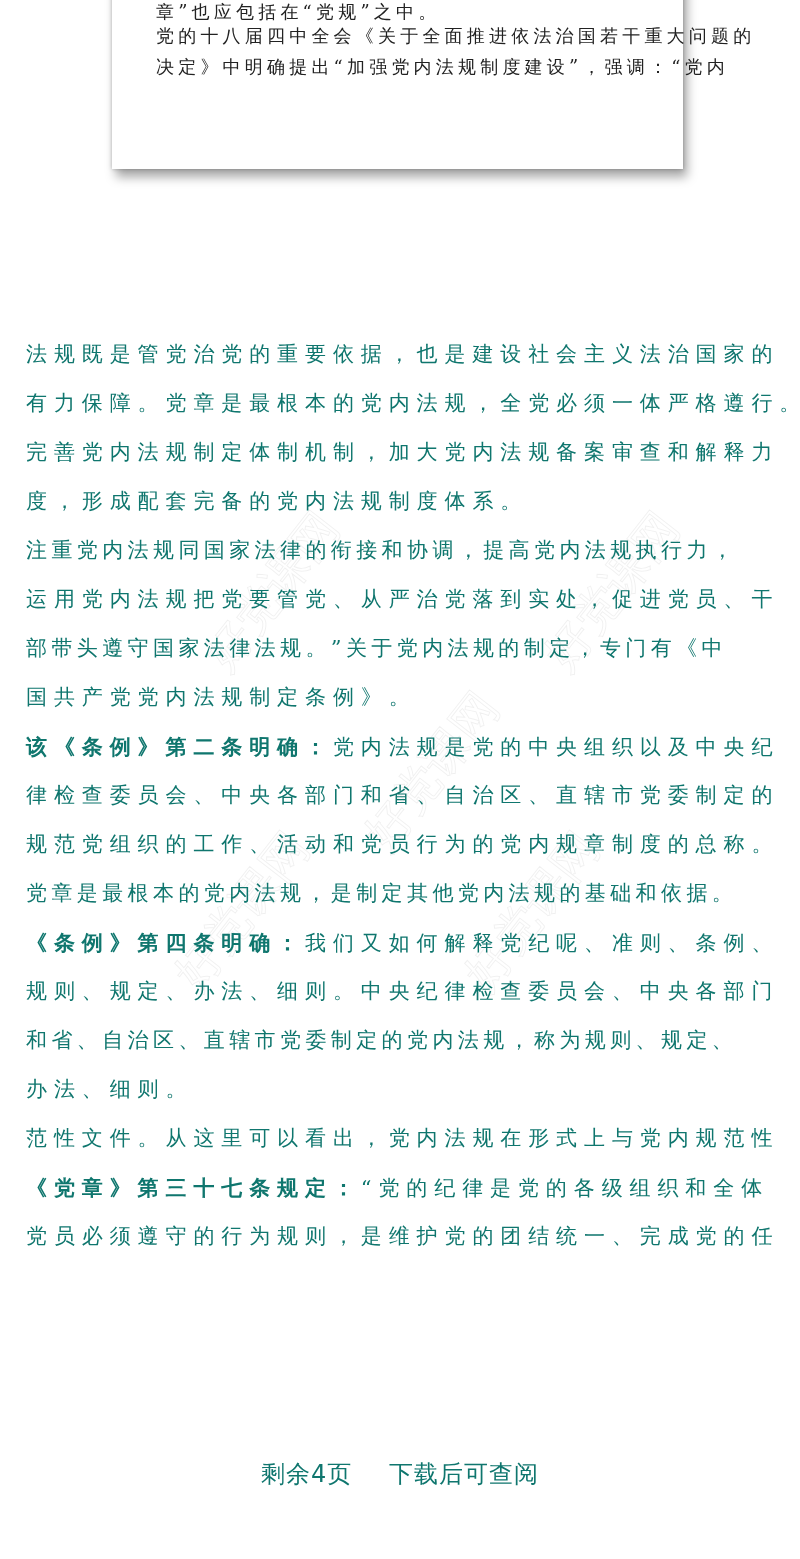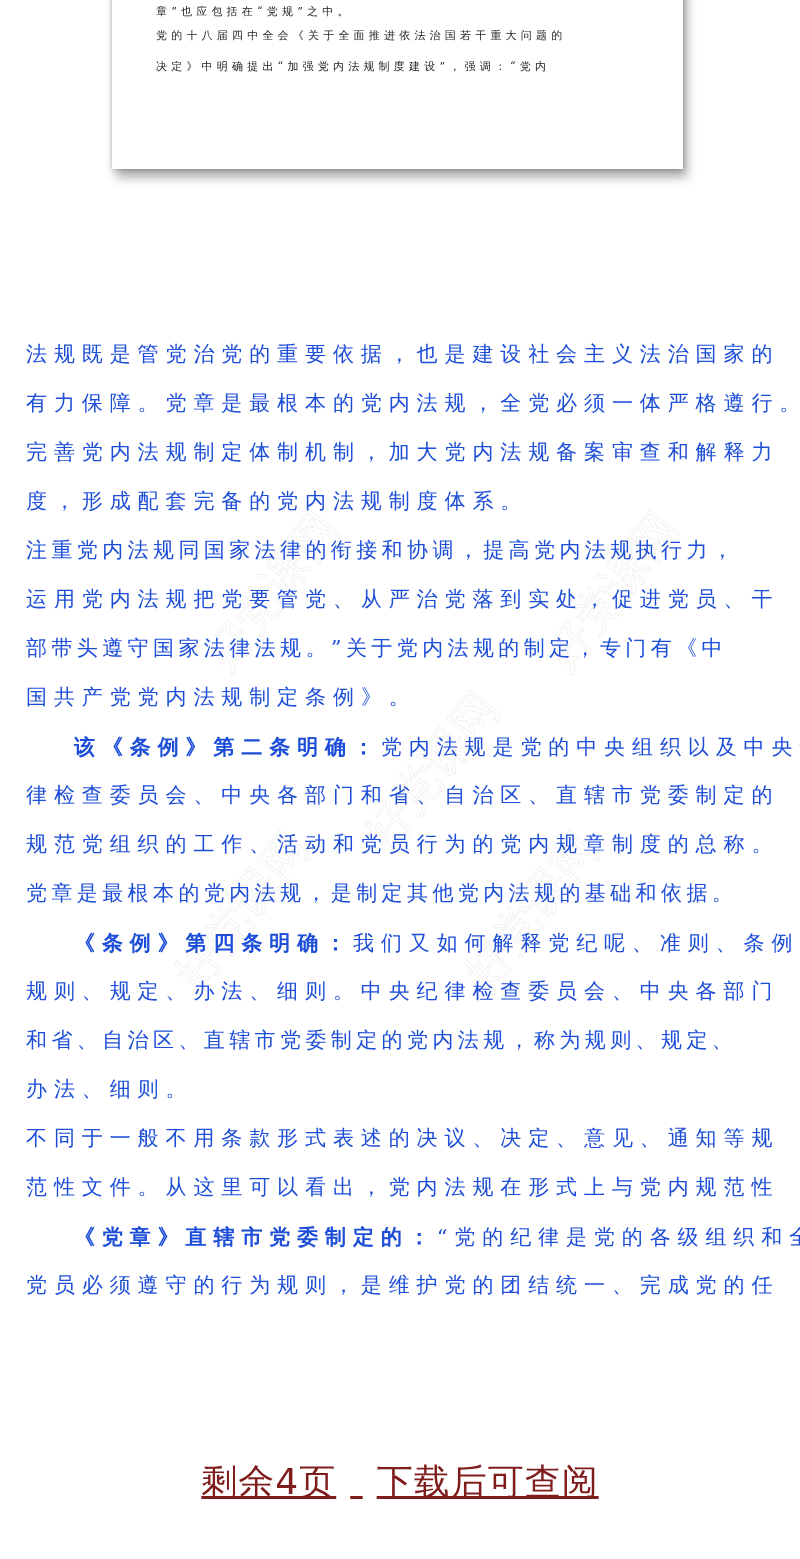--- a/index.html
+++ b/index.html
@@ -6,34 +6,34 @@
   body {
     width: 800px; height: 1559px; position: relative; overflow: hidden;
     font-family: "DejaVu Serif", "Liberation Serif", serif; color: #111;
   }
   .card {
     position: absolute; left: 112px; top: -20px; width: 571px; height: 189px;
     background: #fff;
     box-shadow: 0 0 4px rgba(0,0,0,0.25), 4px 8px 10px rgba(0,0,0,0.35);
   }
   .card-line {
-    position: absolute; left: 44px; font-size: 11px; letter-spacing: 4.2px;
+    position: absolute; left: 44px; font-size: 18px; letter-spacing: 4.2px;
     color: #222; white-space: nowrap; line-height: 16px;
   }
   .body-text { position: absolute; left: 26px; top: 330px; width: 750px; }
   .line {
     height: 49px; line-height: 49px; font-size: 21px; white-space: nowrap;
-    letter-spacing: 6.9px; color: #1d4ed8;
+    letter-spacing: 6.9px; color: #0f766e;
   }
   .line.tight { letter-spacing: 4.4px; }
-  .line b { font-weight: bold; margin-left: 48px; }
+  .line b { font-weight: bold; }
   .footer {
     position: absolute; left: 0; width: 800px; top: 1458px; text-align: center;
     font-family: "DejaVu Sans", "Liberation Sans", sans-serif;
-    font-size: 36px; color: #7f1d1d; letter-spacing: 1px; text-decoration: underline;
+    font-size: 24px; color: #0f766e; letter-spacing: 1px;
   }
   .footer span { margin: 0 14px; }
   .wm {
     position: absolute; font-family: "DejaVu Sans", sans-serif; font-size: 46px;
     color: transparent; -webkit-text-stroke: 1px rgba(0,0,0,0.06);
     transform: rotate(-52deg); white-space: nowrap; pointer-events: none;
   }
 </style>
 </head>
 <body>
@@ -60,22 +60,21 @@
     <div class="line tight"><span>部带头遵守国家法律法规。”关于党内法规的制定，专门有《中</span></div>
     <div class="line"><span>国共产党党内法规制定条例》。</span></div>
     <div class="line"><b>该《条例》第二条明确：</b><span>党内法规是党的中央组织以及中央纪</span></div>
     <div class="line"><span>律检查委员会、中央各部门和省、自治区、直辖市党委制定的</span></div>
     <div class="line"><span>规范党组织的工作、活动和党员行为的党内规章制度的总称。</span></div>
     <div class="line tight"><span>党章是最根本的党内法规，是制定其他党内法规的基础和依据。</span></div>
     <div class="line"><b>《条例》第四条明确：</b><span>我们又如何解释党纪呢、准则、条例、</span></div>
     <div class="line"><span>规则、规定、办法、细则。中央纪律检查委员会、中央各部门</span></div>
     <div class="line tight"><span>和省、自治区、直辖市党委制定的党内法规，称为规则、规定、</span></div>
     <div class="line"><span>办法、细则。</span></div>
-    <div class="line"><span>不同于一般不用条款形式表述的决议、决定、意见、通知等规</span></div>
     <div class="line"><span>范性文件。从这里可以看出，党内法规在形式上与党内规范性</span></div>
-    <div class="line"><b>《党章》直辖市党委制定的：</b><span>“党的纪律是党的各级组织和全体</span></div>
+    <div class="line"><b>《党章》第三十七条规定：</b><span>“党的纪律是党的各级组织和全体</span></div>
     <div class="line"><span>党员必须遵守的行为规则，是维护党的团结统一、完成党的任</span></div>
   </div>
 
 <div class="footer">
   <span>剩余4页</span>
   <span>下载后可查阅</span>
 </div>
 
 </body></html>

